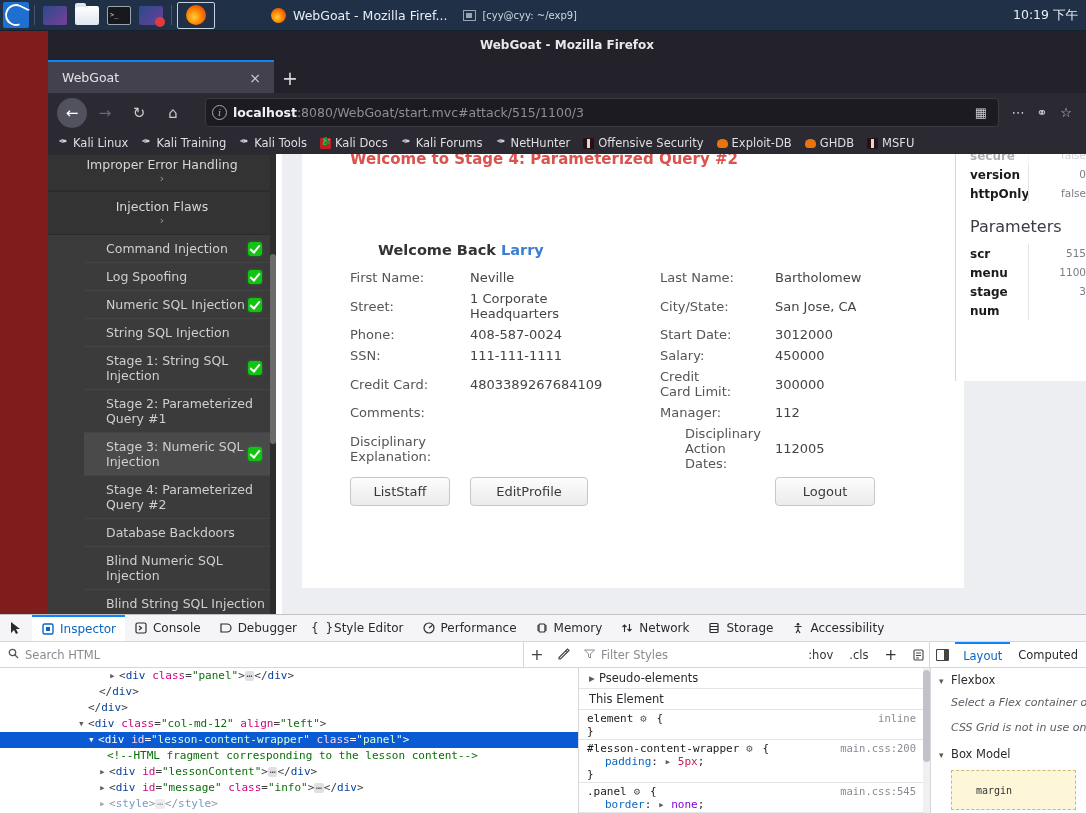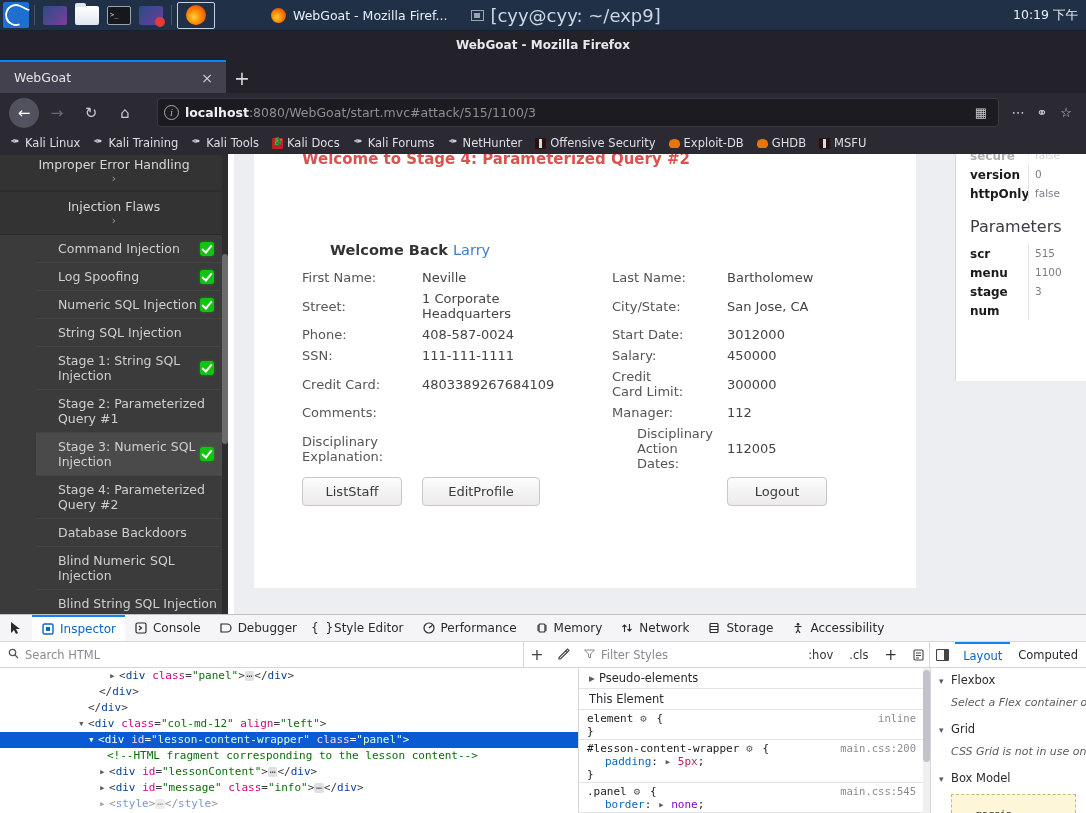--- a/index.html
+++ b/index.html
@@ -37,28 +37,28 @@
      border-radius:2px; position:relative;}
   .tb-rec::after{content:""; position:absolute; right:-2px; bottom:-2px; width:10px; height:10px;
      background:#e23b3b; border-radius:50%;}
   .tb-ff-active { border: 1px solid #c8d2dd; width: 38px; height: 27px; }
   .ff-logo { width: 20px; height: 20px; border-radius: 50%;
      background: radial-gradient(circle at 40% 60%, #ffd23f 0%, #ff8a00 40%, #e8590c 70%, #b8360a 100%); }
   .ff-logo.sm { width: 15px; height: 15px; }
   #tb-window-title {
     margin-left: 55px; color: #e8eef5; font-size: 12.5px; display:flex;
     align-items:center; gap: 7px; }
-  #tb-win2 { margin-left: 24px; color: #cdd7e2; font-size: 18px; display:flex; align-items:center; gap:6px;}
+  #tb-win2 { margin-left: 16px; color: #cdd7e2; font-size: 10px; display:flex; align-items:center; gap:6px;}
   .tb-minibox { width:13px; height:11px; border:1px solid #9aa4b1; position:relative;}
   .tb-minibox::after{content:""; position:absolute; left:2px; top:2px; width:6px; height:5px; background:#9aa4b1;}
   #tb-clock { position: absolute; right: 8px; color: #eaf0f6; font-size: 12.5px; }
 
   
   #ff-window { position: absolute; top: 31px; left: 0; width: 1086px; height: 782px;
-     background: #1d4ed8; }
+     background: #7f1d1d; padding-left: 48px; }
   #ff-titlebar { height: 27px; background: #23222b; color: #e8e8ea; font-size: 12px;
      font-weight: bold; display:flex; align-items:center; justify-content:center; }
   #tabstrip { height: 35px; background: #23222b; display: flex; align-items: flex-end;
      padding-left: 0px; }
   .tab { width: 226px; height: 33px; background: #42414d; color: #e3e3e6;
      font-size: 12.5px; display: flex; align-items: center; padding: 0 10px 0 14px;
      border-top: 2px solid #0a84ff; position: relative; }
   .tab .tab-title { flex: 1; }
   .tab-close { width: 18px; height: 18px; display:flex; align-items:center;
      justify-content:center; font-size: 14px; color: #cfcfd4; border-radius: 3px;}
@@ -117,21 +117,21 @@
   #wg-sb-scroll { position:absolute; right:0; top:0; width:6px; height:460px; background:#2d2d2d;}
   #wg-sb-thumb { position:absolute; right:0; top:100px; width:6px; height:190px; background:#6b6b6b; border-radius:3px;}
 
   #wg-main { position:absolute; left:234px; top:0; right:0; height:460px;
      background: #eceef2; overflow:hidden; }
   #wg-panel { position:absolute; left:20px; top:-8px; width: 662px; background:#fff;
      min-height: 442px; }
   #lesson-title { color: #d9534f; font-size: 15px; font-weight: bold; padding: 4px 48px 0 48px;
      white-space: nowrap; overflow:hidden; height: 24px; }
   #welcome-back { padding: 72px 0 0 76px; font-size: 14.5px; font-weight: bold; color:#333; }
-  #welcome-back .uname { color: #3c7fd0; font-weight: normal; }
+  #welcome-back .uname { color: #3c7fd0; font-weight: bold; }
 
   .form-grid { display:grid; grid-template-columns: 120px 190px 115px 180px;
      padding: 12px 0 0 48px; row-gap: 6px; font-size: 13px; color: #4a4a4a;
      align-items: center; }
   .form-grid .lbl { color:#555; }
   .form-grid .val { color:#444; }
   .btn-row { display:grid; grid-template-columns: 120px 190px 115px 180px;
      padding: 6px 0 0 48px; align-items:center; }
   .wgbtn { background: linear-gradient(#fdfdfd,#eceaea); border: 1px solid #c8c6c6;
      border-radius: 4px; font-size: 13px; color: #3a3a3a; padding: 6px 4px;
@@ -139,21 +139,21 @@
   .wgbtn.list { width: 100px; }
   .wgbtn.edit { width: 118px; }
   .wgbtn.logout { width: 100px; }
 
   
   #param-panel { position:absolute; right:0; top:0; width: 131px; height: 227px;
      background: #fff; border-left: 1px solid #d7d7db; font-size: 11px;
      color: #1a1a1a; overflow:hidden; }
   .pp-row { display:flex; height: 19px; align-items:center; }
   .pp-key { width: 72px; font-weight: bold; color: #1a1a1a; padding-left: 14px; font-size: 12px;}
-  .pp-val { flex:1; color: #7c7c85; font-size: 10.5px; border-left:1px solid #e4e4e8; padding-left:6px; height:19px; line-height:19px;}
+  .pp-val { flex:1; color: #7c7c85; font-size: 10.5px; border-left:1px solid #e4e4e8; padding-left:6px; height:19px; line-height:19px;text-align:right;}
   #pp-heading { font-size: 16px; color: #3b3b44; padding: 14px 0 8px 14px; font-family:"DejaVu Sans", sans-serif;}
 
   
   #devtools { position:absolute; top: 583px; left:0; width:1086px; height: 230px;
      background:#fff; border-top:1px solid #c0c0c6; }
   #dt-toolbar { height: 27px; background:#f5f5f7; border-bottom:1px solid #d7d7db;
      display:flex; align-items:center; font-size: 12px; color:#333; }
   .dt-pick { width: 32px; height:26px; display:flex; align-items:center; justify-content:center; color:#333; }
   .dt-tab { display:flex; align-items:center; gap:5px; padding: 0 9px; height:26px;
      color:#2a2a2e; white-space:nowrap; }
@@ -643,23 +643,20 @@
             <div id="rp-thumb"></div>
           </div>
 
       </div>
 
       <div id="layout-pane">
         <div class="lp-head">
           <span class="t">▾</span><span>Flexbox</span>
         </div>
         <div class="lp-note">Select a Flex container or</div>
-        <div class="lp-head">
-          <span class="t">▾</span><span>Grid</span>
-        </div>
         <div class="lp-note">CSS Grid is not in use on</div>
         <div class="lp-head">
           <span class="t">▾</span><span>Box Model</span>
         </div>
         <div id="boxmodel">
           <div class="bmlabel">margin</div>
         </div>
       </div>
 
     </div>

